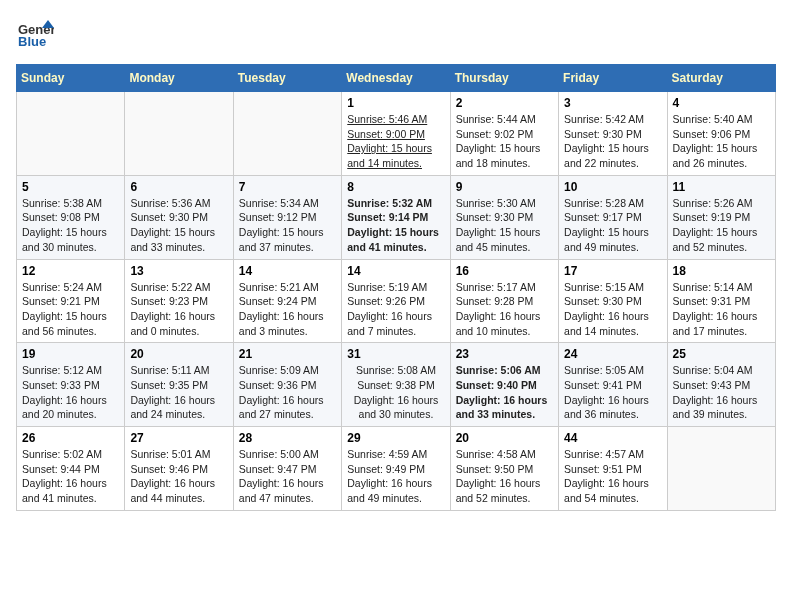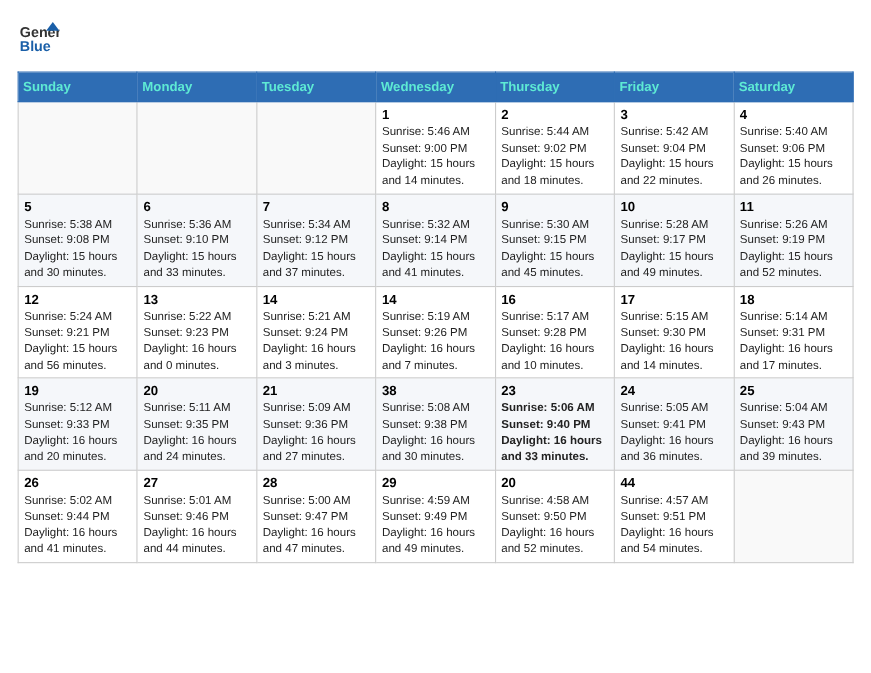--- a/index.html
+++ b/index.html
@@ -34,21 +34,21 @@
       color: #333;
       font-weight: normal;
     }
     table {
       width: 100%;
       border-collapse: collapse;
       font-size: 11px;
     }
     thead tr th {
       background-color: #2e6db4;
-      color: #5eead4;
+      color: #fef9c3;
       padding: 6px 4px;
       text-align: left;
       font-size: 12px;
       font-weight: bold;
       border: 1px solid #2e6db4;
     }
     tbody tr td {
       border: 1px solid #ccc;
       vertical-align: top;
       padding: 4px 5px;
@@ -108,36 +108,36 @@
         <th>Saturday</th>
       </tr>
   </thead>
   <tbody id="calendar-body">
   <tr>
         <td class="empty-cell"></td>
         <td class="empty-cell"></td>
         <td class="empty-cell"></td>
         <td>
           <span class="day-num">1</span>
-          <div class="day-info" style="white-space: pre-line;">Sunrise: 5:46 AM
+          <div class="day-info" style="white-space: pre-line; text-decoration: underline;">Sunrise: 5:46 AM
 Sunset: 9:00 PM
 Daylight: 15 hours
 and 14 minutes.</div>
         </td>
         <td>
           <span class="day-num">2</span>
           <div class="day-info" style="white-space: pre-line;">Sunrise: 5:44 AM
 Sunset: 9:02 PM
 Daylight: 15 hours
 and 18 minutes.</div>
         </td>
         <td>
           <span class="day-num">3</span>
           <div class="day-info" style="white-space: pre-line;">Sunrise: 5:42 AM
-Sunset: 9:04 PM
+Sunset: 9:30 PM
 Daylight: 15 hours
 and 22 minutes.</div>
         </td>
         <td>
           <span class="day-num">4</span>
           <div class="day-info" style="white-space: pre-line;">Sunrise: 5:40 AM
 Sunset: 9:06 PM
 Daylight: 15 hours
 and 26 minutes.</div>
         </td>
@@ -146,42 +146,42 @@
         <td>
           <span class="day-num">5</span>
           <div class="day-info" style="white-space: pre-line;">Sunrise: 5:38 AM
 Sunset: 9:08 PM
 Daylight: 15 hours
 and 30 minutes.</div>
         </td>
         <td>
           <span class="day-num">6</span>
           <div class="day-info" style="white-space: pre-line;">Sunrise: 5:36 AM
-Sunset: 9:10 PM
+Sunset: 9:30 PM
 Daylight: 15 hours
 and 33 minutes.</div>
         </td>
         <td>
           <span class="day-num">7</span>
           <div class="day-info" style="white-space: pre-line;">Sunrise: 5:34 AM
 Sunset: 9:12 PM
 Daylight: 15 hours
 and 37 minutes.</div>
         </td>
         <td>
           <span class="day-num">8</span>
-          <div class="day-info" style="white-space: pre-line;">Sunrise: 5:32 AM
+          <div class="day-info" style="white-space: pre-line; font-weight: bold;">Sunrise: 5:32 AM
 Sunset: 9:14 PM
 Daylight: 15 hours
 and 41 minutes.</div>
         </td>
         <td>
           <span class="day-num">9</span>
           <div class="day-info" style="white-space: pre-line;">Sunrise: 5:30 AM
-Sunset: 9:15 PM
+Sunset: 9:30 PM
 Daylight: 15 hours
 and 45 minutes.</div>
         </td>
         <td>
           <span class="day-num">10</span>
           <div class="day-info" style="white-space: pre-line;">Sunrise: 5:28 AM
 Sunset: 9:17 PM
 Daylight: 15 hours
 and 49 minutes.</div>
         </td>
@@ -260,22 +260,22 @@
 and 24 minutes.</div>
         </td>
         <td>
           <span class="day-num">21</span>
           <div class="day-info" style="white-space: pre-line;">Sunrise: 5:09 AM
 Sunset: 9:36 PM
 Daylight: 16 hours
 and 27 minutes.</div>
         </td>
         <td>
-          <span class="day-num">38</span>
-          <div class="day-info" style="white-space: pre-line;">Sunrise: 5:08 AM
+          <span class="day-num">31</span>
+          <div class="day-info" style="white-space: pre-line; text-align: center;">Sunrise: 5:08 AM
 Sunset: 9:38 PM
 Daylight: 16 hours
 and 30 minutes.</div>
         </td>
         <td>
           <span class="day-num">23</span>
           <div class="day-info" style="white-space: pre-line; font-weight: bold;">Sunrise: 5:06 AM
 Sunset: 9:40 PM
 Daylight: 16 hours
 and 33 minutes.</div>

